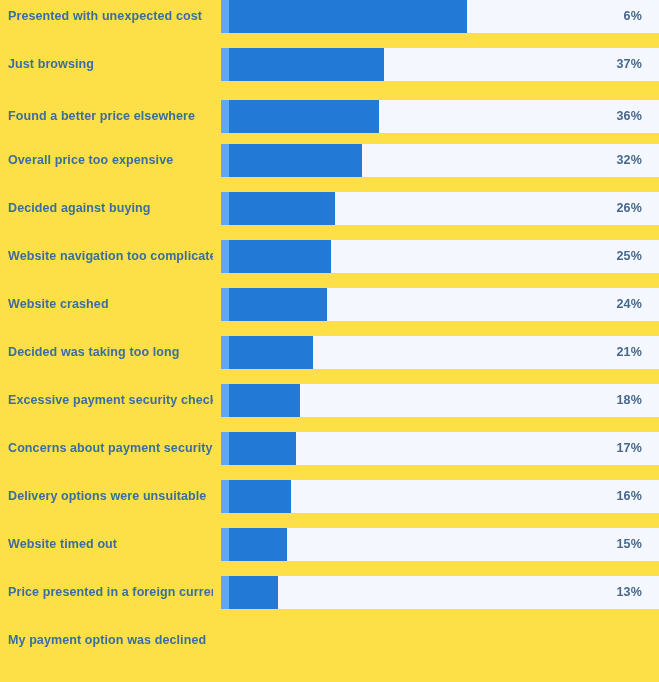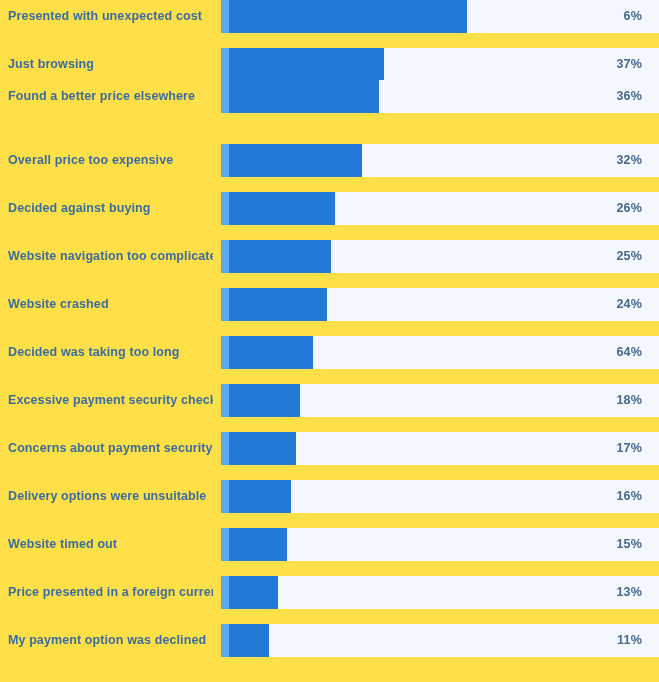--- a/index.html
+++ b/index.html
@@ -102,21 +102,21 @@
     </div>
     <div class="row" style="top: 48px;">
       <div class="row-label">Just browsing</div>
       <div class="track">
         <div class="bar" style="width: 163px;">
           <div class="bar-cap"></div>
         </div>
         <div class="row-value">37%</div>
       </div>
     </div>
-    <div class="row" style="top: 80px;">
+    <div class="row" style="top: 100px;">
       <div class="row-label">Found a better price elsewhere</div>
       <div class="track">
         <div class="bar" style="width: 158px;">
           <div class="bar-cap"></div>
         </div>
         <div class="row-value">36%</div>
       </div>
     </div>
     <div class="row" style="top: 144px;">
       <div class="row-label">Overall price too expensive</div>
@@ -153,21 +153,21 @@
         </div>
         <div class="row-value">24%</div>
       </div>
     </div>
     <div class="row" style="top: 336px;">
       <div class="row-label">Decided was taking too long</div>
       <div class="track">
         <div class="bar" style="width: 92px;">
           <div class="bar-cap"></div>
         </div>
-        <div class="row-value">64%</div>
+        <div class="row-value">21%</div>
       </div>
     </div>
     <div class="row" style="top: 384px;">
       <div class="row-label">Excessive payment security checks</div>
       <div class="track">
         <div class="bar" style="width: 79px;">
           <div class="bar-cap"></div>
         </div>
         <div class="row-value">18%</div>
       </div>
@@ -203,20 +203,14 @@
       <div class="row-label">Price presented in a foreign currency</div>
       <div class="track">
         <div class="bar" style="width: 57px;">
           <div class="bar-cap"></div>
         </div>
         <div class="row-value">13%</div>
       </div>
     </div>
     <div class="row" style="top: 624px; padding-left: 24px;">
       <div class="row-label">My payment option was declined</div>
-      <div class="track">
-        <div class="bar" style="width: 48px;">
-          <div class="bar-cap"></div>
-        </div>
-        <div class="row-value">11%</div>
-      </div>
     </div>
   </div>
 
 </body></html>

